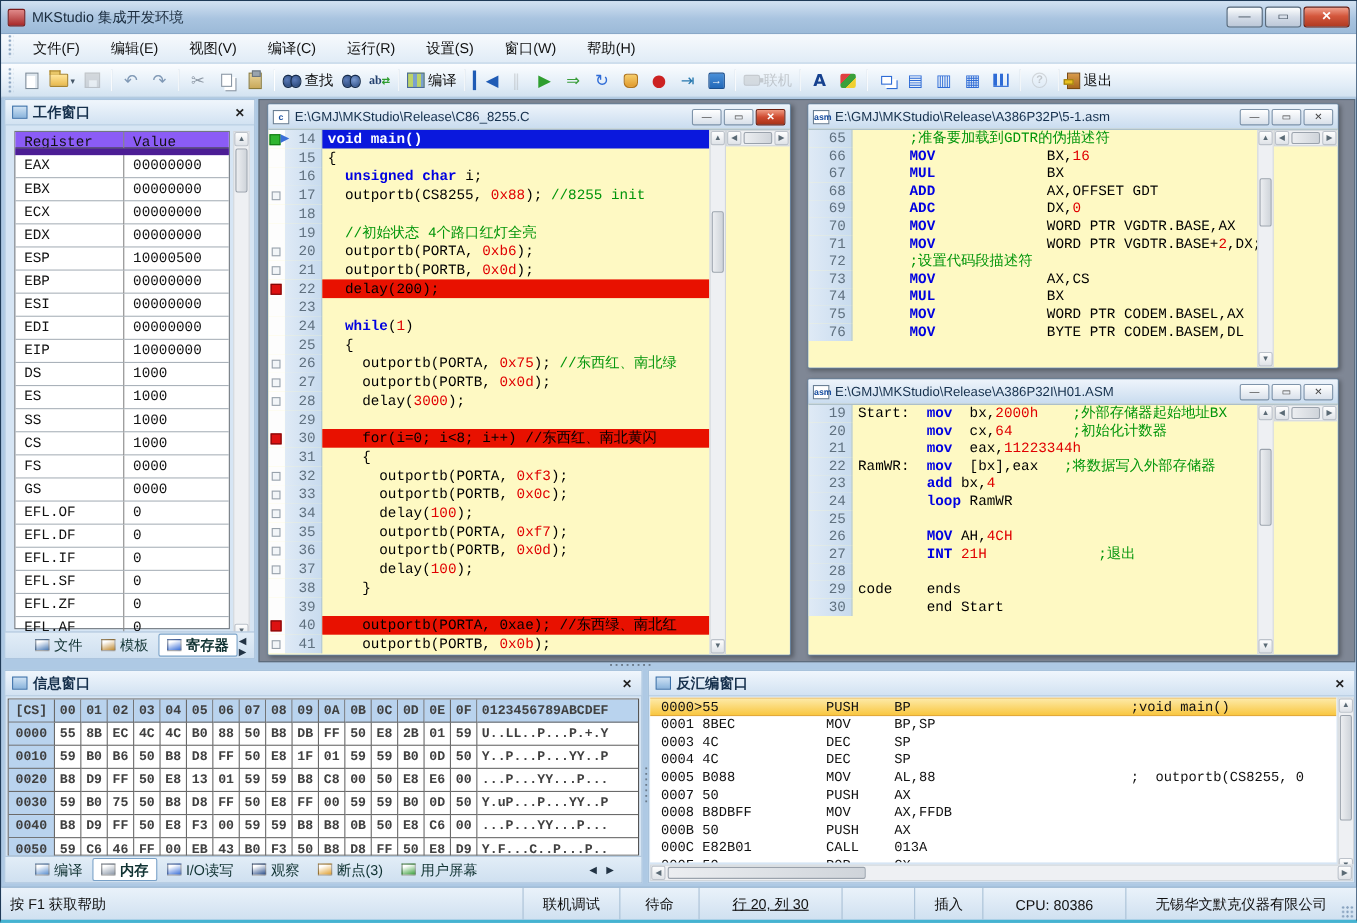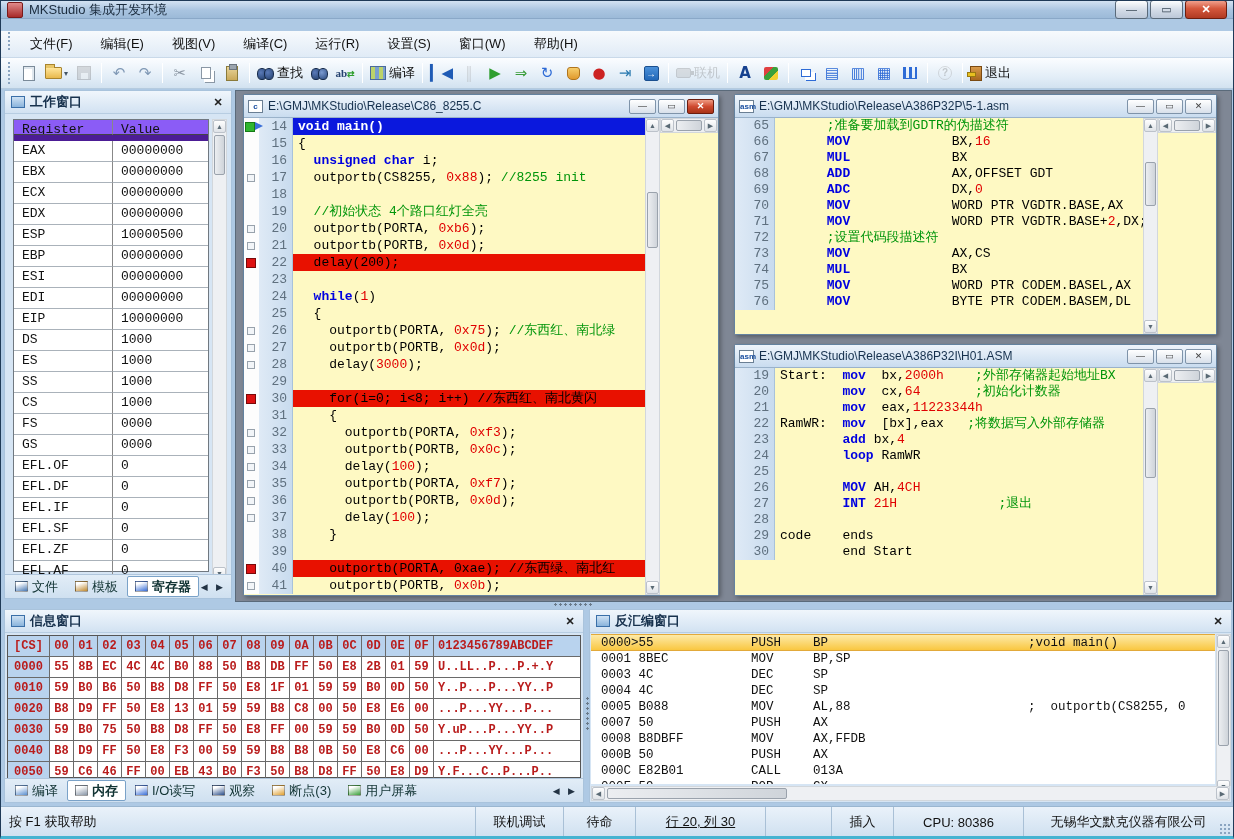--- a/index.html
+++ b/index.html
@@ -1,19 +1,19 @@
 <!DOCTYPE html>
 <html><head>
 <meta charset="utf-8">
 <style>
 *{box-sizing:border-box;margin:0;padding:0}
 html,body{width:1234px;height:839px;overflow:hidden}
 body{position:relative;font-family:"Liberation Sans",sans-serif;font-size:13px;background:#aec9e4;border:1px solid #1f3a57;border-bottom:3px solid #45b3d1}
 
-.titlebar{position:absolute;left:0;top:0;right:0;height:18px;display:flex;align-items:center;padding:0 6px;background:linear-gradient(#d3e2f2,#a9c4e0 55%,#9cbad8);border-bottom:1px solid #8aa8c8}
+.titlebar{position:absolute;left:0;top:0;right:0;height:30px;display:flex;align-items:center;padding:0 6px;background:linear-gradient(#d3e2f2,#a9c4e0 55%,#9cbad8);border-bottom:1px solid #8aa8c8}
 .appico{width:16px;height:16px;border-radius:2px;background:linear-gradient(#e08a8a,#a82a2a);border:1px solid #7a1a1a;margin-right:6px;flex:none}
 .wtitle{color:#1a2b3d;font-size:13px;flex:1}
 .wbtn{width:33px;height:19px;border:1px solid #5a6a7a;border-radius:3px;background:linear-gradient(#fdfefe,#d5dde8 50%,#bcc8d8);color:#3c4a58;font-size:11px;line-height:16px;text-align:center;margin-left:2px}
 .wbtn.cl{width:42px;background:linear-gradient(#f0a08c,#d4573c 45%,#b03a22);color:#fff;border-color:#6c1d0e;font-weight:bold}
 
 .menubar{position:absolute;left:0;top:30px;right:0;height:27px;display:flex;align-items:flex-start;background:linear-gradient(#f7fafd,#e0ebf6);border-bottom:1px solid #c9d9e9;padding-left:2px}
 .grip{width:5px;height:80%;margin:0 4px;background-image:radial-gradient(#8aa4c0 1px,transparent 1.2px);background-size:4px 4px;flex:none}
 .mi{padding:4px 14px;color:#111;cursor:default}
 
 .toolbar{position:absolute;left:0;top:57px;right:0;height:31px;display:flex;align-items:center;background:linear-gradient(#fbfdff,#e2edf7 65%,#d2e2f0);border-bottom:1px solid #b5cbdf;padding-left:2px}
@@ -60,21 +60,21 @@
 .rt-c1{width:99px}.rt-c2{width:95px;border-right:none!important}
 .rt-row.h{background:#8b5cf6;border-bottom:6px solid #4c1d95}
 .rt-row.h>div{border-bottom:1px solid #444}
 
 .vsb{width:15px;background:#eef0f3;border:1px solid #d2d7dc;display:flex;flex-direction:column;align-items:center;flex:none}
 .hsb{height:15px;background:#eef0f3;border:1px solid #d2d7dc;display:flex;align-items:center;flex:none}
 .sbb{width:13px;height:13px;font-size:7px;line-height:12px;text-align:center;color:#5a6a75;background:linear-gradient(#fefefe,#dfe3e8);border:1px solid #bcc2ca;border-radius:2px;flex:none}
 .sbt{background:linear-gradient(90deg,#eceef1,#cfd4da);border:1px solid #9aa2ac;border-radius:2px;width:11px;margin:2px 0}
 .hsb .sbt{height:11px;margin:0 2px}
 
-.tabrow{height:24px;display:flex;align-items:center;padding:0 2px;flex:none;border-top:1px solid #b0c6dc;background:linear-gradient(#e2edf7,#cfe0f0)}
+.tabrow{height:24px;display:flex;align-items:center;padding:0 19px;flex:none;border-top:1px solid #b0c6dc;background:linear-gradient(#e2edf7,#cfe0f0)}
 .tab{display:flex;align-items:center;height:21px;padding:0 7px;margin-right:1px;color:#133;border:1px solid transparent;white-space:nowrap}
 .tab.on{background:#fff;border:1px solid #7aa2c8;border-radius:2px;font-weight:bold}
 .tabico{width:13px;height:11px;margin-right:4px;border:1px solid rgba(0,0,0,.35);flex:none}
 .tabarrows{margin-left:auto;font-size:9px;color:#234;letter-spacing:3px;padding-right:3px}
 
 .mdi{position:absolute;left:234px;top:89px;width:997px;height:512px;background:#7f8795;border:1px solid #5a6a7a;overflow:hidden}
 .cw{position:absolute;background:#dce6f0;border:1px solid #64829f;border-radius:2px;box-shadow:2px 2px 4px rgba(0,0,0,.3);display:flex;flex-direction:column}
 .cw-title{height:22px;display:flex;align-items:center;padding:0 4px;background:linear-gradient(#eef4fb,#c9dcef);flex:none}
 .fico{width:15px;height:13px;background:#fff;border:1px solid #6a7f94;font-size:8px;line-height:11px;text-align:center;color:#1a4fa0;font-weight:bold;flex:none}
 .cw-t{font-size:12px;color:#15304d;margin-left:5px;flex:1;white-space:nowrap;overflow:hidden}
@@ -93,21 +93,21 @@
 .no{width:34px;flex:none;text-align:right;padding-right:5px;background:linear-gradient(90deg,#dfeaf6,#c8dbee);border-right:1px solid #a8c2da;color:#5f707f}
 .asm .no{width:40px}
 .tx{flex:1;padding-left:5px;white-space:pre;overflow:hidden}
 .s-k{color:#0000e0;font-weight:bold}.s-n{color:#e00000}.s-c{color:#00950a}.s-p{color:#000}
 .ln.cur .tx{background:#0a18dd}.ln.cur .tx span{color:#fff!important;font-weight:bold}
 .ln.bp .tx{background:#e81100}.ln.bp .tx span{color:#000!important;font-weight:normal}
 
 .bpanel{position:absolute;background:#d6e5f4;border:1px solid #a9c3dc;display:flex;flex-direction:column}
 .hex-wrap{flex:1;display:flex;overflow:hidden;padding:2px 0 0 2px}
 .hx{border:1px solid #555;background:#fff}
-.hx-row{display:flex;height:21px;line-height:20px;font-family:"Liberation Mono",monospace;font-size:12px;font-weight:bold;color:#b91c1c}
+.hx-row{display:flex;height:21px;line-height:20px;font-family:"Liberation Mono",monospace;font-size:12px;font-weight:bold;color:#404040}
 .hx-row>div{border-right:1px solid #6a6a6a;border-bottom:1px solid #6a6a6a;text-align:center;overflow:hidden}
 .hx-row .a{width:42px;background:#b9d3ee}
 .hx-row .b{width:24px}
 .hx-row .t{width:146px;text-align:left;padding-left:4px;border-right:none}
 .hx-row.h>div{background:#b9d3ee}
 
 .ds{flex:1;overflow:hidden;background:#ffffff;margin:1px 1px 2px 1px}
 .dr{display:flex;height:16px;line-height:16px;font-family:"Liberation Mono",monospace;font-size:12.5px;color:#111;padding-left:10px}
 .dr>span{flex:none;overflow:hidden;white-space:pre}
 .dr .c1{width:150px}.dr .c2{width:62px}.dr .c3{width:215px}.dr .c4{flex:1;color:#111}

